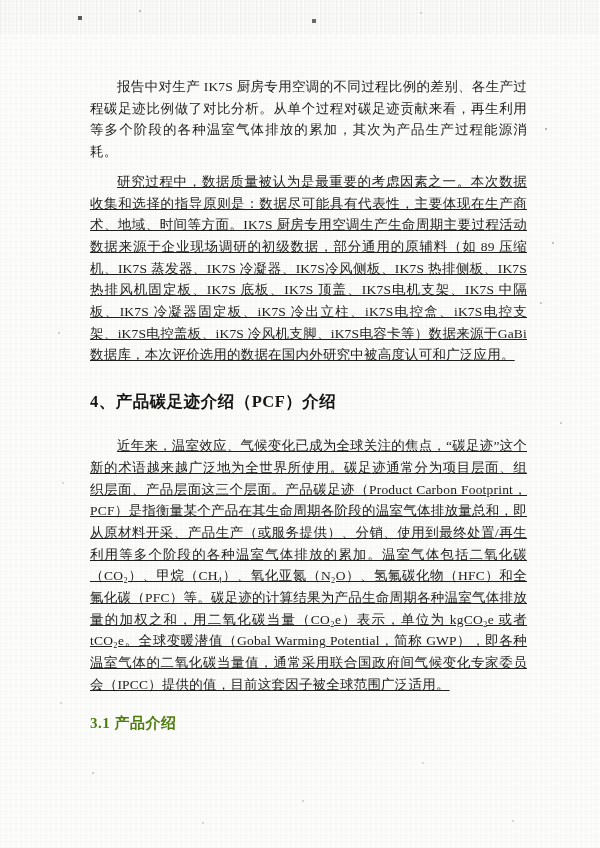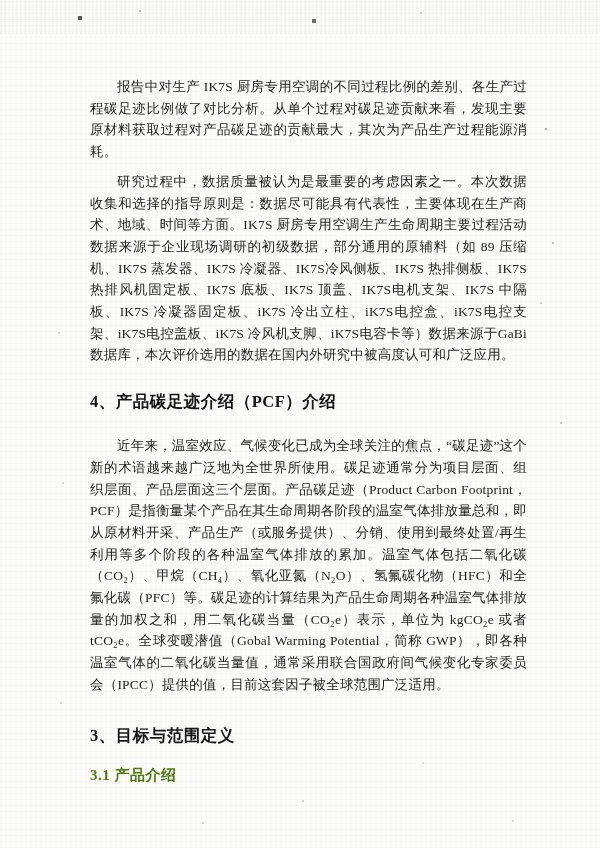--- a/index.html
+++ b/index.html
@@ -70,21 +70,21 @@
     width: 437px;
   }
   .para {
     margin: 0 0 8px 0;
     font-size: 13.5px;
     line-height: 21.7px;
     letter-spacing: 0.2px;
     text-align: justify;
     text-indent: 2em;
   }
-  .para.no-gap { margin-bottom: 0; }
+  .para.no-gap { margin-bottom: 0; text-decoration: underline; }
   .h-main {
     margin: 24px 0 21px 0;
     font-size: 16.5px;
     font-weight: bold;
     line-height: 24px;
     letter-spacing: 0.5px;
     color: #151515;
   }
   .h-goal { margin: 28px 0 0 0; }
   .h-sub {
@@ -97,25 +97,24 @@
   }
 </style>
 </head>
 <body>
 
 <div class="page">
   <div class="top-band"></div>
   <div class="specks"></div>
 
   <div class="content">
-    <p class="para">报告中对生产 IK7S 厨房专用空调的不同过程比例的差别、各生产过程碳足迹比例做了对比分析。从单个过程对碳足迹贡献来看，发现主要原材料获取过程对产品碳足迹的贡献最大，其次为产品生产过程能源消耗。</p>
+    <p class="para">报告中对生产 IK7S 厨房专用空调的不同过程比例的差别、各生产过程碳足迹比例做了对比分析。从单个过程对碳足迹贡献来看，再生利用等多个阶段的各种温室气体排放的累加，其次为产品生产过程能源消耗。</p>
 
     <p class="para no-gap">研究过程中，数据质量被认为是最重要的考虑因素之一。本次数据收集和选择的指导原则是：数据尽可能具有代表性，主要体现在生产商术、地域、时间等方面。IK7S 厨房专用空调生产生命周期主要过程活动数据来源于企业现场调研的初级数据，部分通用的原辅料（如 89 压缩机、IK7S 蒸发器、IK7S 冷凝器、IK7S冷风侧板、IK7S 热排侧板、IK7S 热排风机固定板、IK7S 底板、IK7S 顶盖、IK7S电机支架、IK7S 中隔板、IK7S 冷凝器固定板、iK7S 冷出立柱、iK7S电控盒、iK7S电控支架、iK7S电控盖板、iK7S 冷风机支脚、iK7S电容卡等）数据来源于GaBi 数据库，本次评价选用的数据在国内外研究中被高度认可和广泛应用。</p>
 
     <h2 class="h-main">4、产品碳足迹介绍（PCF）介绍</h2>
 
     <p class="para no-gap">近年来，温室效应、气候变化已成为全球关注的焦点，“碳足迹”这个新的术语越来越广泛地为全世界所使用。碳足迹通常分为项目层面、组织层面、产品层面这三个层面。产品碳足迹（Product Carbon Footprint，PCF）是指衡量某个产品在其生命周期各阶段的温室气体排放量总和，即从原材料开采、产品生产（或服务提供）、分销、使用到最终处置/再生利用等多个阶段的各种温室气体排放的累加。温室气体包括二氧化碳（CO₂）、甲烷（CH₄）、氧化亚氮（N₂O）、氢氟碳化物（HFC）和全氟化碳（PFC）等。碳足迹的计算结果为产品生命周期各种温室气体排放量的加权之和，用二氧化碳当量（CO₂e）表示，单位为 kgCO₂e 或者 tCO₂e。全球变暖潜值（Gobal Warming Potential，简称 GWP），即各种温室气体的二氧化碳当量值，通常采用联合国政府间气候变化专家委员会（IPCC）提供的值，目前这套因子被全球范围广泛适用。</p>
 
-    <h2 class="h-main h-goal">3、目标与范围定义</h2>
 
     <h3 class="h-sub">3.1 产品介绍</h3>
   </div>
 </div>
 
 </body></html>

